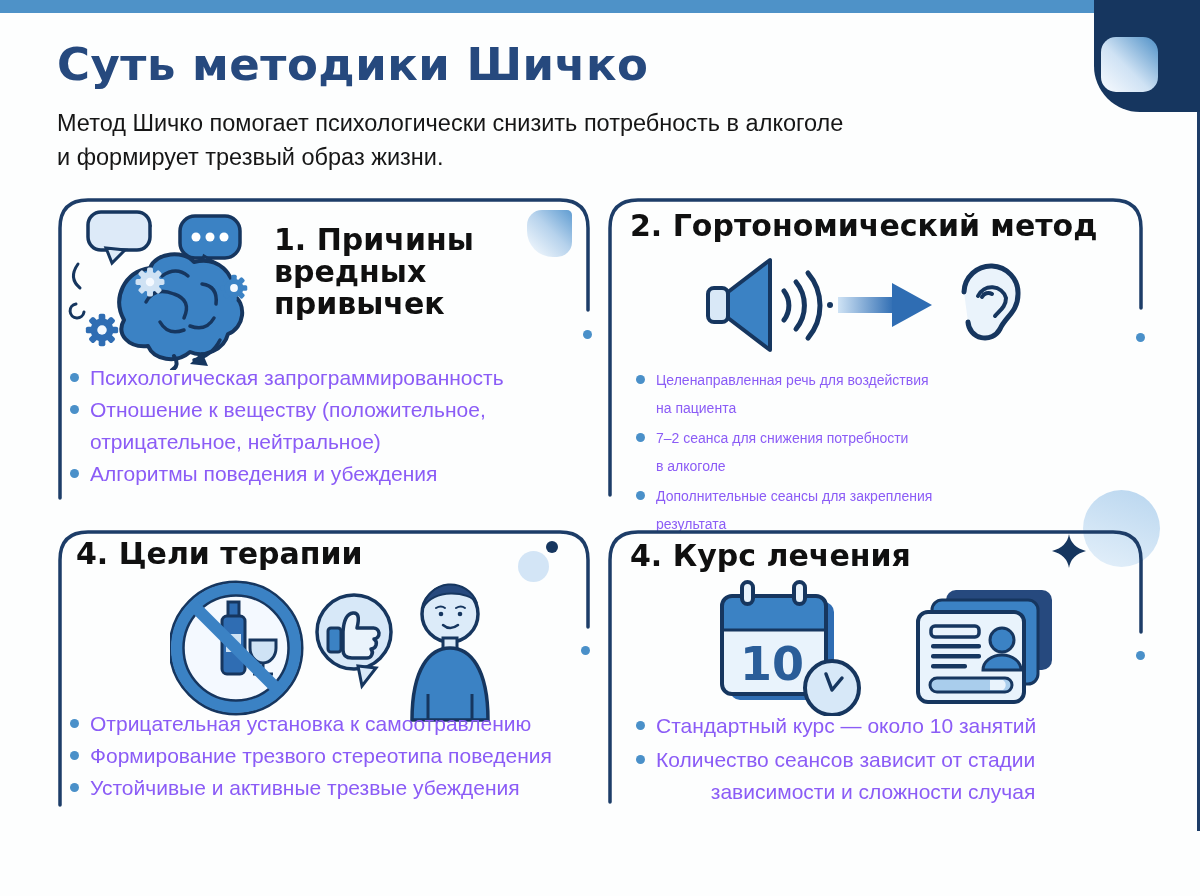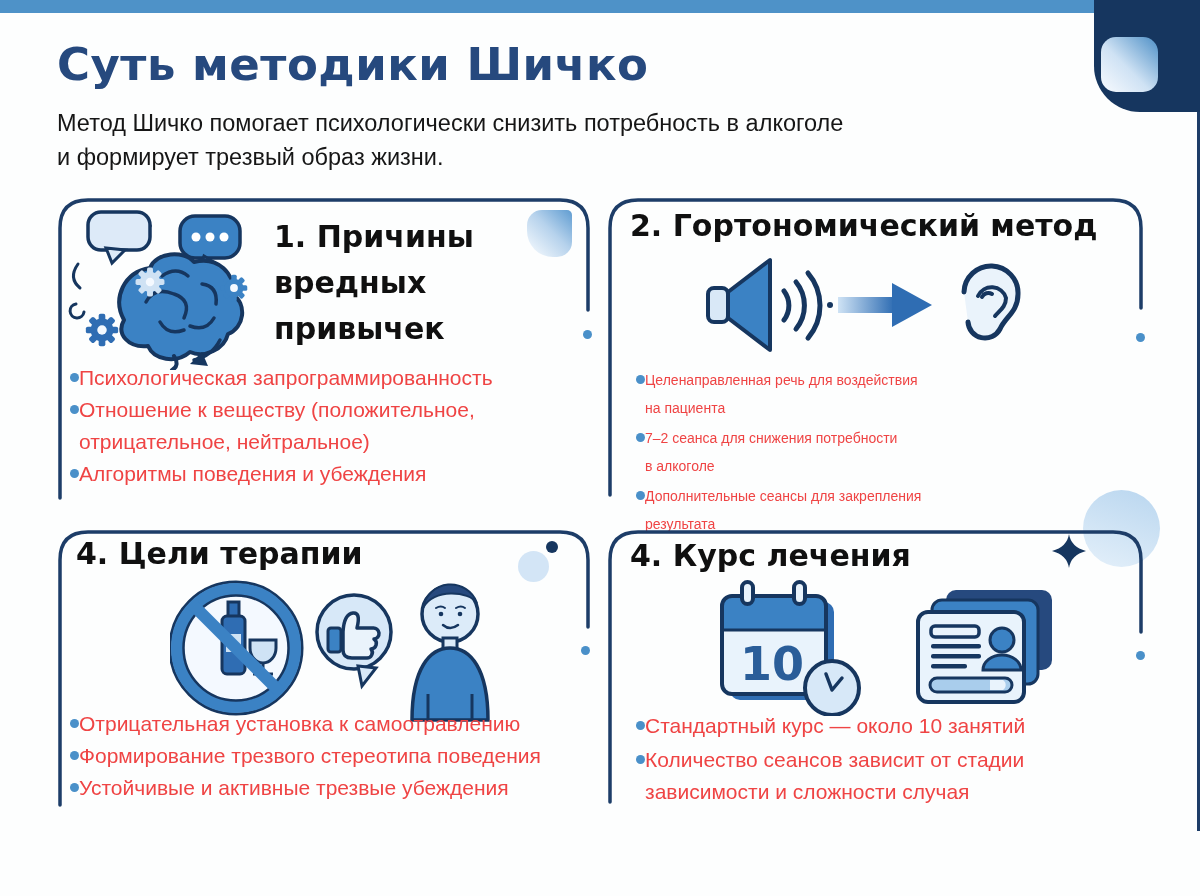--- a/index.html
+++ b/index.html
@@ -20,40 +20,40 @@
 
   .card { position:absolute; z-index:1; }
   .card-1 { left:58px;  top:198px; width:532px; height:312px; }
   .card-2 { left:608px; top:198px; width:535px; height:324px; }
   .card-3 { left:58px;  top:530px; width:532px; height:288px; }
   .card-4 { left:608px; top:530px; width:535px; height:288px; }
   .outline { position:absolute; left:0; top:0; width:100%; height:100%; z-index:1; }
 
   .card-title { position:absolute; font-family:"DejaVu Sans","Liberation Sans",sans-serif;
                 font-weight:800; color:#101010; z-index:2; }
-  .card-1 .card-title { left:216px; top:16px; width:252px; font-size:30px; line-height:46px; }
+  .card-1 .card-title { left:216px; top:26px; width:252px; font-size:30px; line-height:32px; }
   .card-2 .card-title { left:22px; top:10px; font-size:30px; }
   .card-3 .card-title { left:18px; top:6px;  font-size:30px; }
   .card-4 .card-title { left:22px; top:8px;  font-size:30px; }
 
   .icon-wrap { position:absolute; z-index:2; }
   .card-1 .icon-wrap { left:4px;   top:10px; }
   .card-2 .icon-wrap { left:98px;  top:52px; }
   .card-3 .icon-wrap { left:112px; top:42px; }
   .card-4 .icon-wrap { left:96px;  top:48px; }
 
   ul.bullets { position:absolute; list-style:none; z-index:2; }
   .card-1 ul.bullets { left:12px; top:164px; right:2px; }
   .card-2 ul.bullets { left:28px; top:168px; right:6px; }
   .card-3 ul.bullets { left:12px; top:178px; right:-6px; }
   .card-4 ul.bullets { left:28px; top:180px; right:30px; }
-  ul.bullets li { display:flex; font-size:21px; line-height:32px; color:#ef4444; }
+  ul.bullets li { display:flex; gap:11px; font-size:21px; line-height:32px; color:#8b5cf6; }
   ul.bullets li span.txt { white-space:pre-line; }
   .card-2 ul.bullets li { font-size:14px; line-height:28px; margin-bottom:2px; }
-  .card-4 ul.bullets li { margin-bottom:2px; }
+  .card-4 ul.bullets li { margin-bottom:2px;text-align:right; }
   .bdot { flex:none; width:9px; height:9px; border-radius:50%; background:#4a90c9; margin-top:11px; }
   .card-2 .bdot { margin-top:9px; }
 
   .edge-dot { position:absolute; width:9px; height:9px; border-radius:50%; background:#4a90c9; z-index:2; }
   .edge-dot.d1 { left:583px;  top:330px; }
   .edge-dot.d2 { left:1136px; top:333px; }
   .edge-dot.d3 { left:581px;  top:646px; }
   .edge-dot.d4 { left:1136px; top:651px; }
 
   .card1-teardrop { position:absolute; left:469px; top:12px; width:45px; height:47px; z-index:2;

